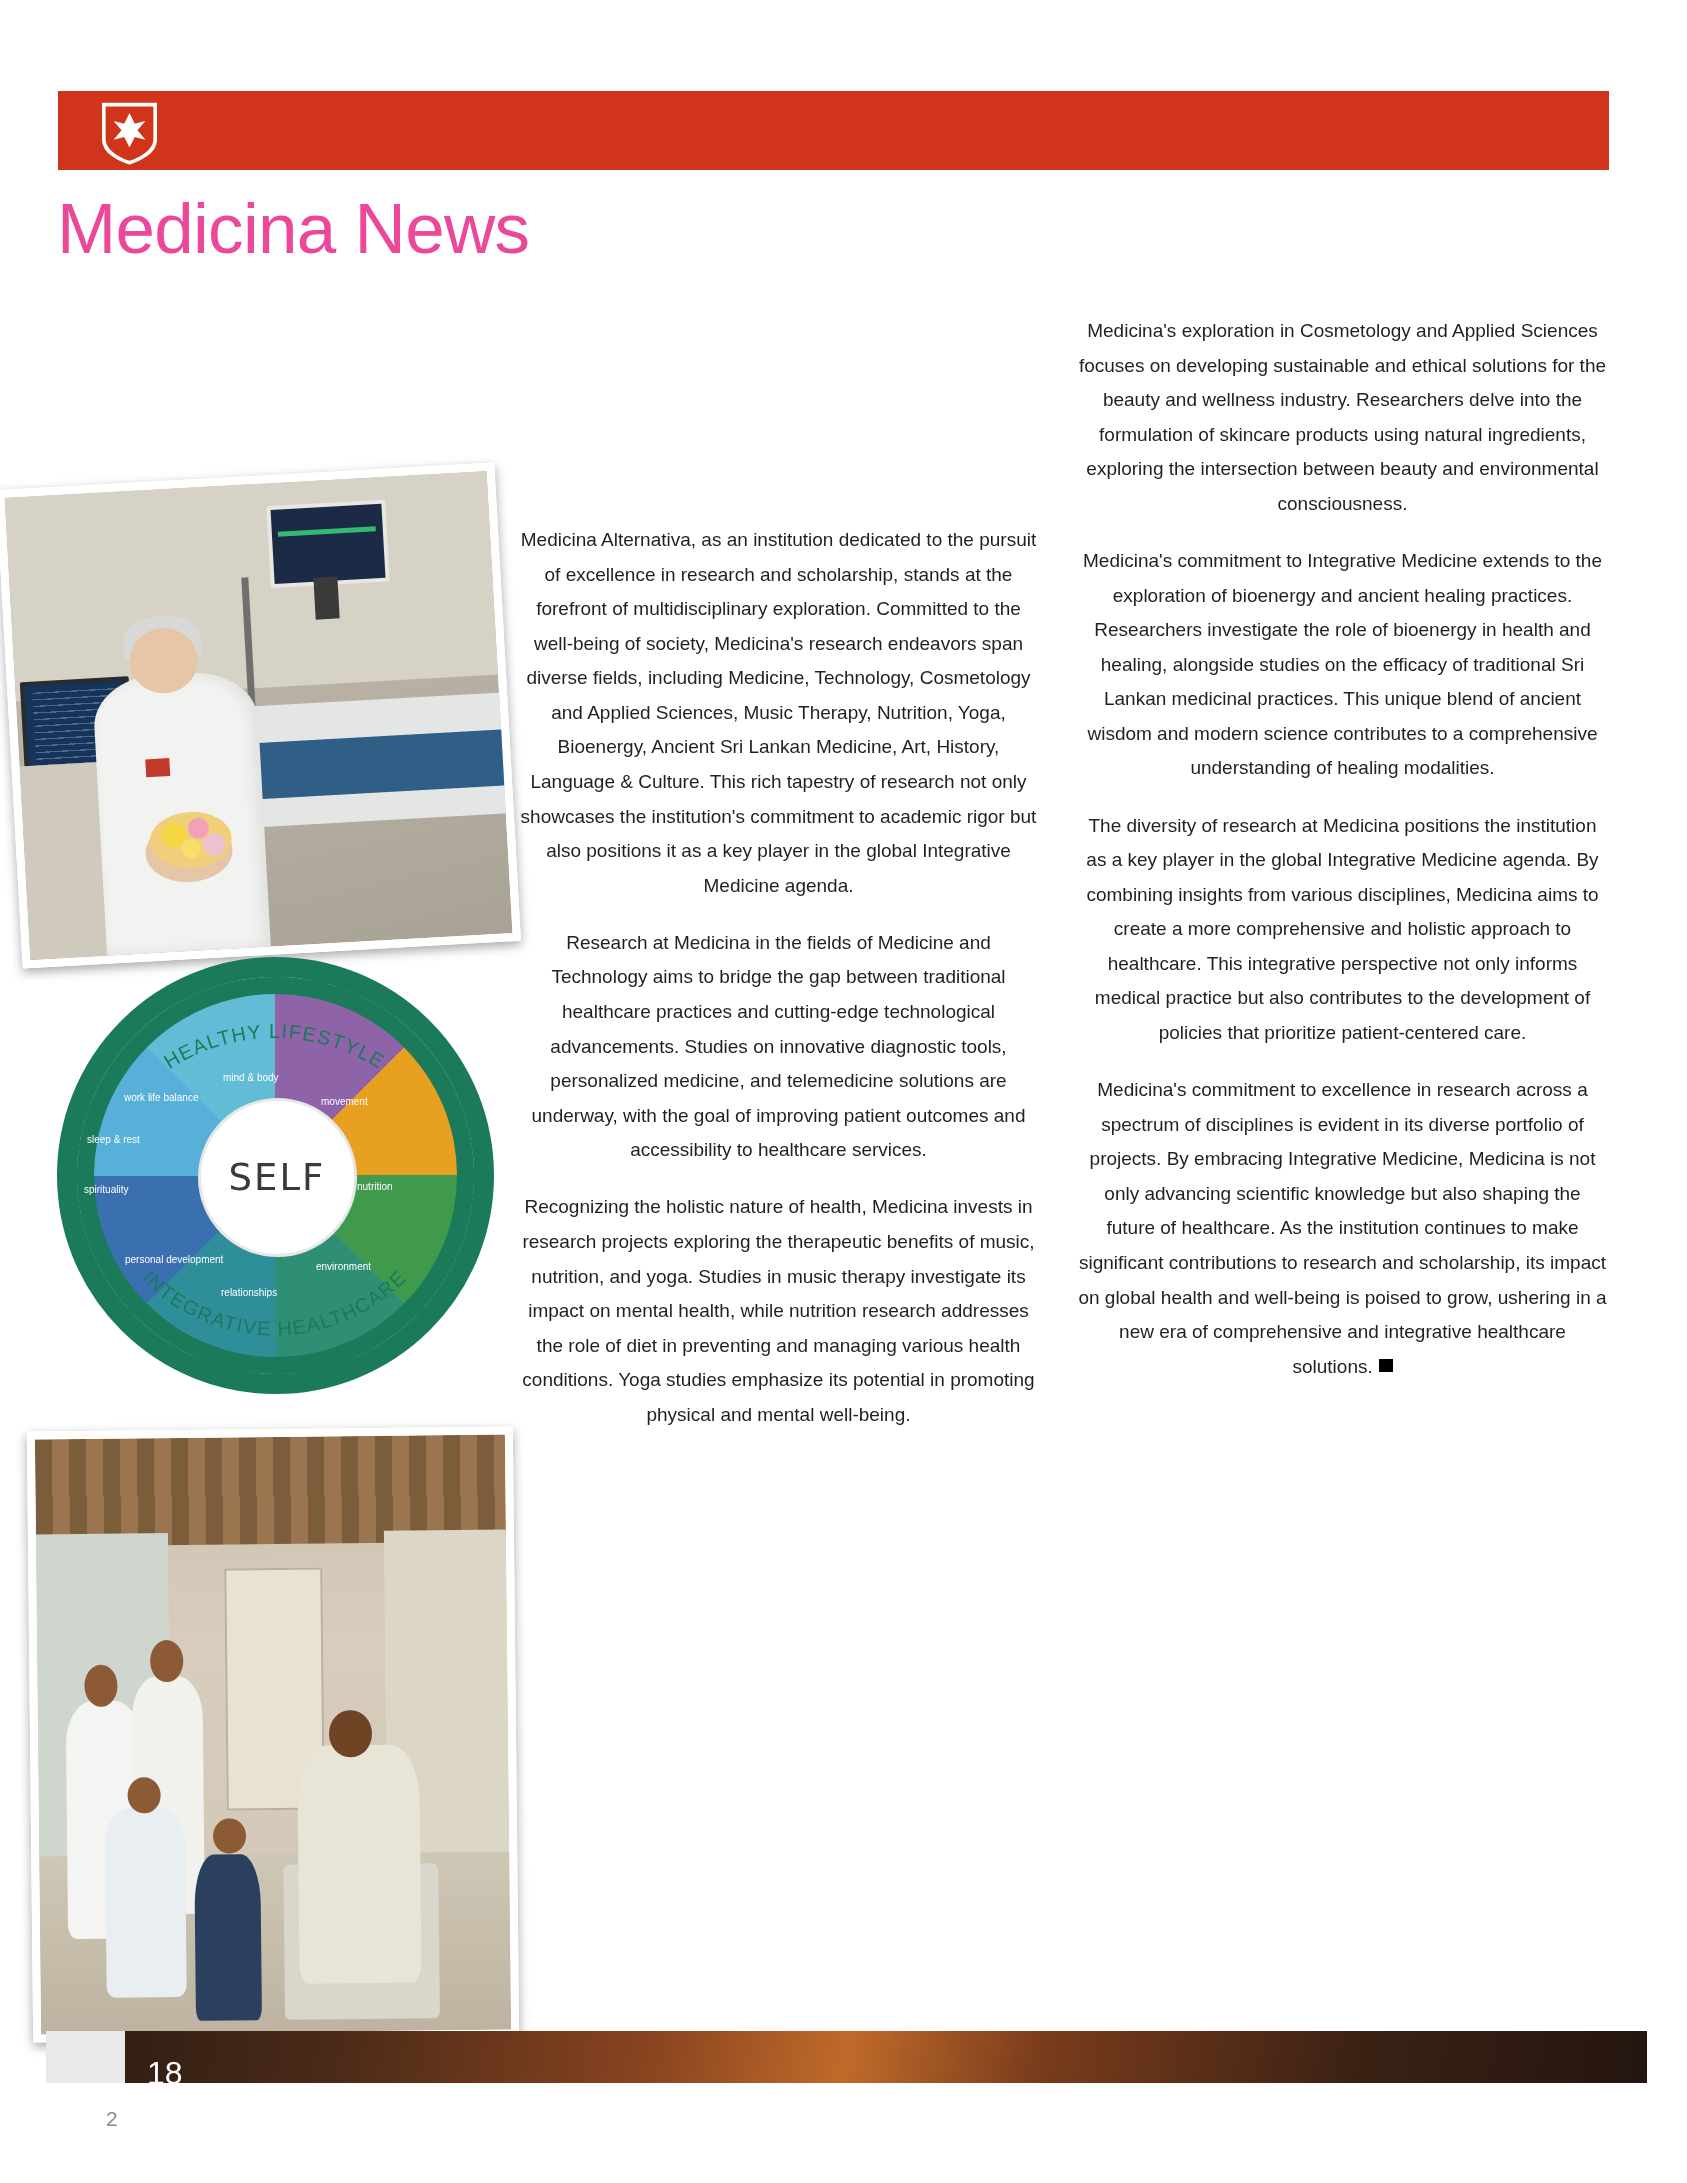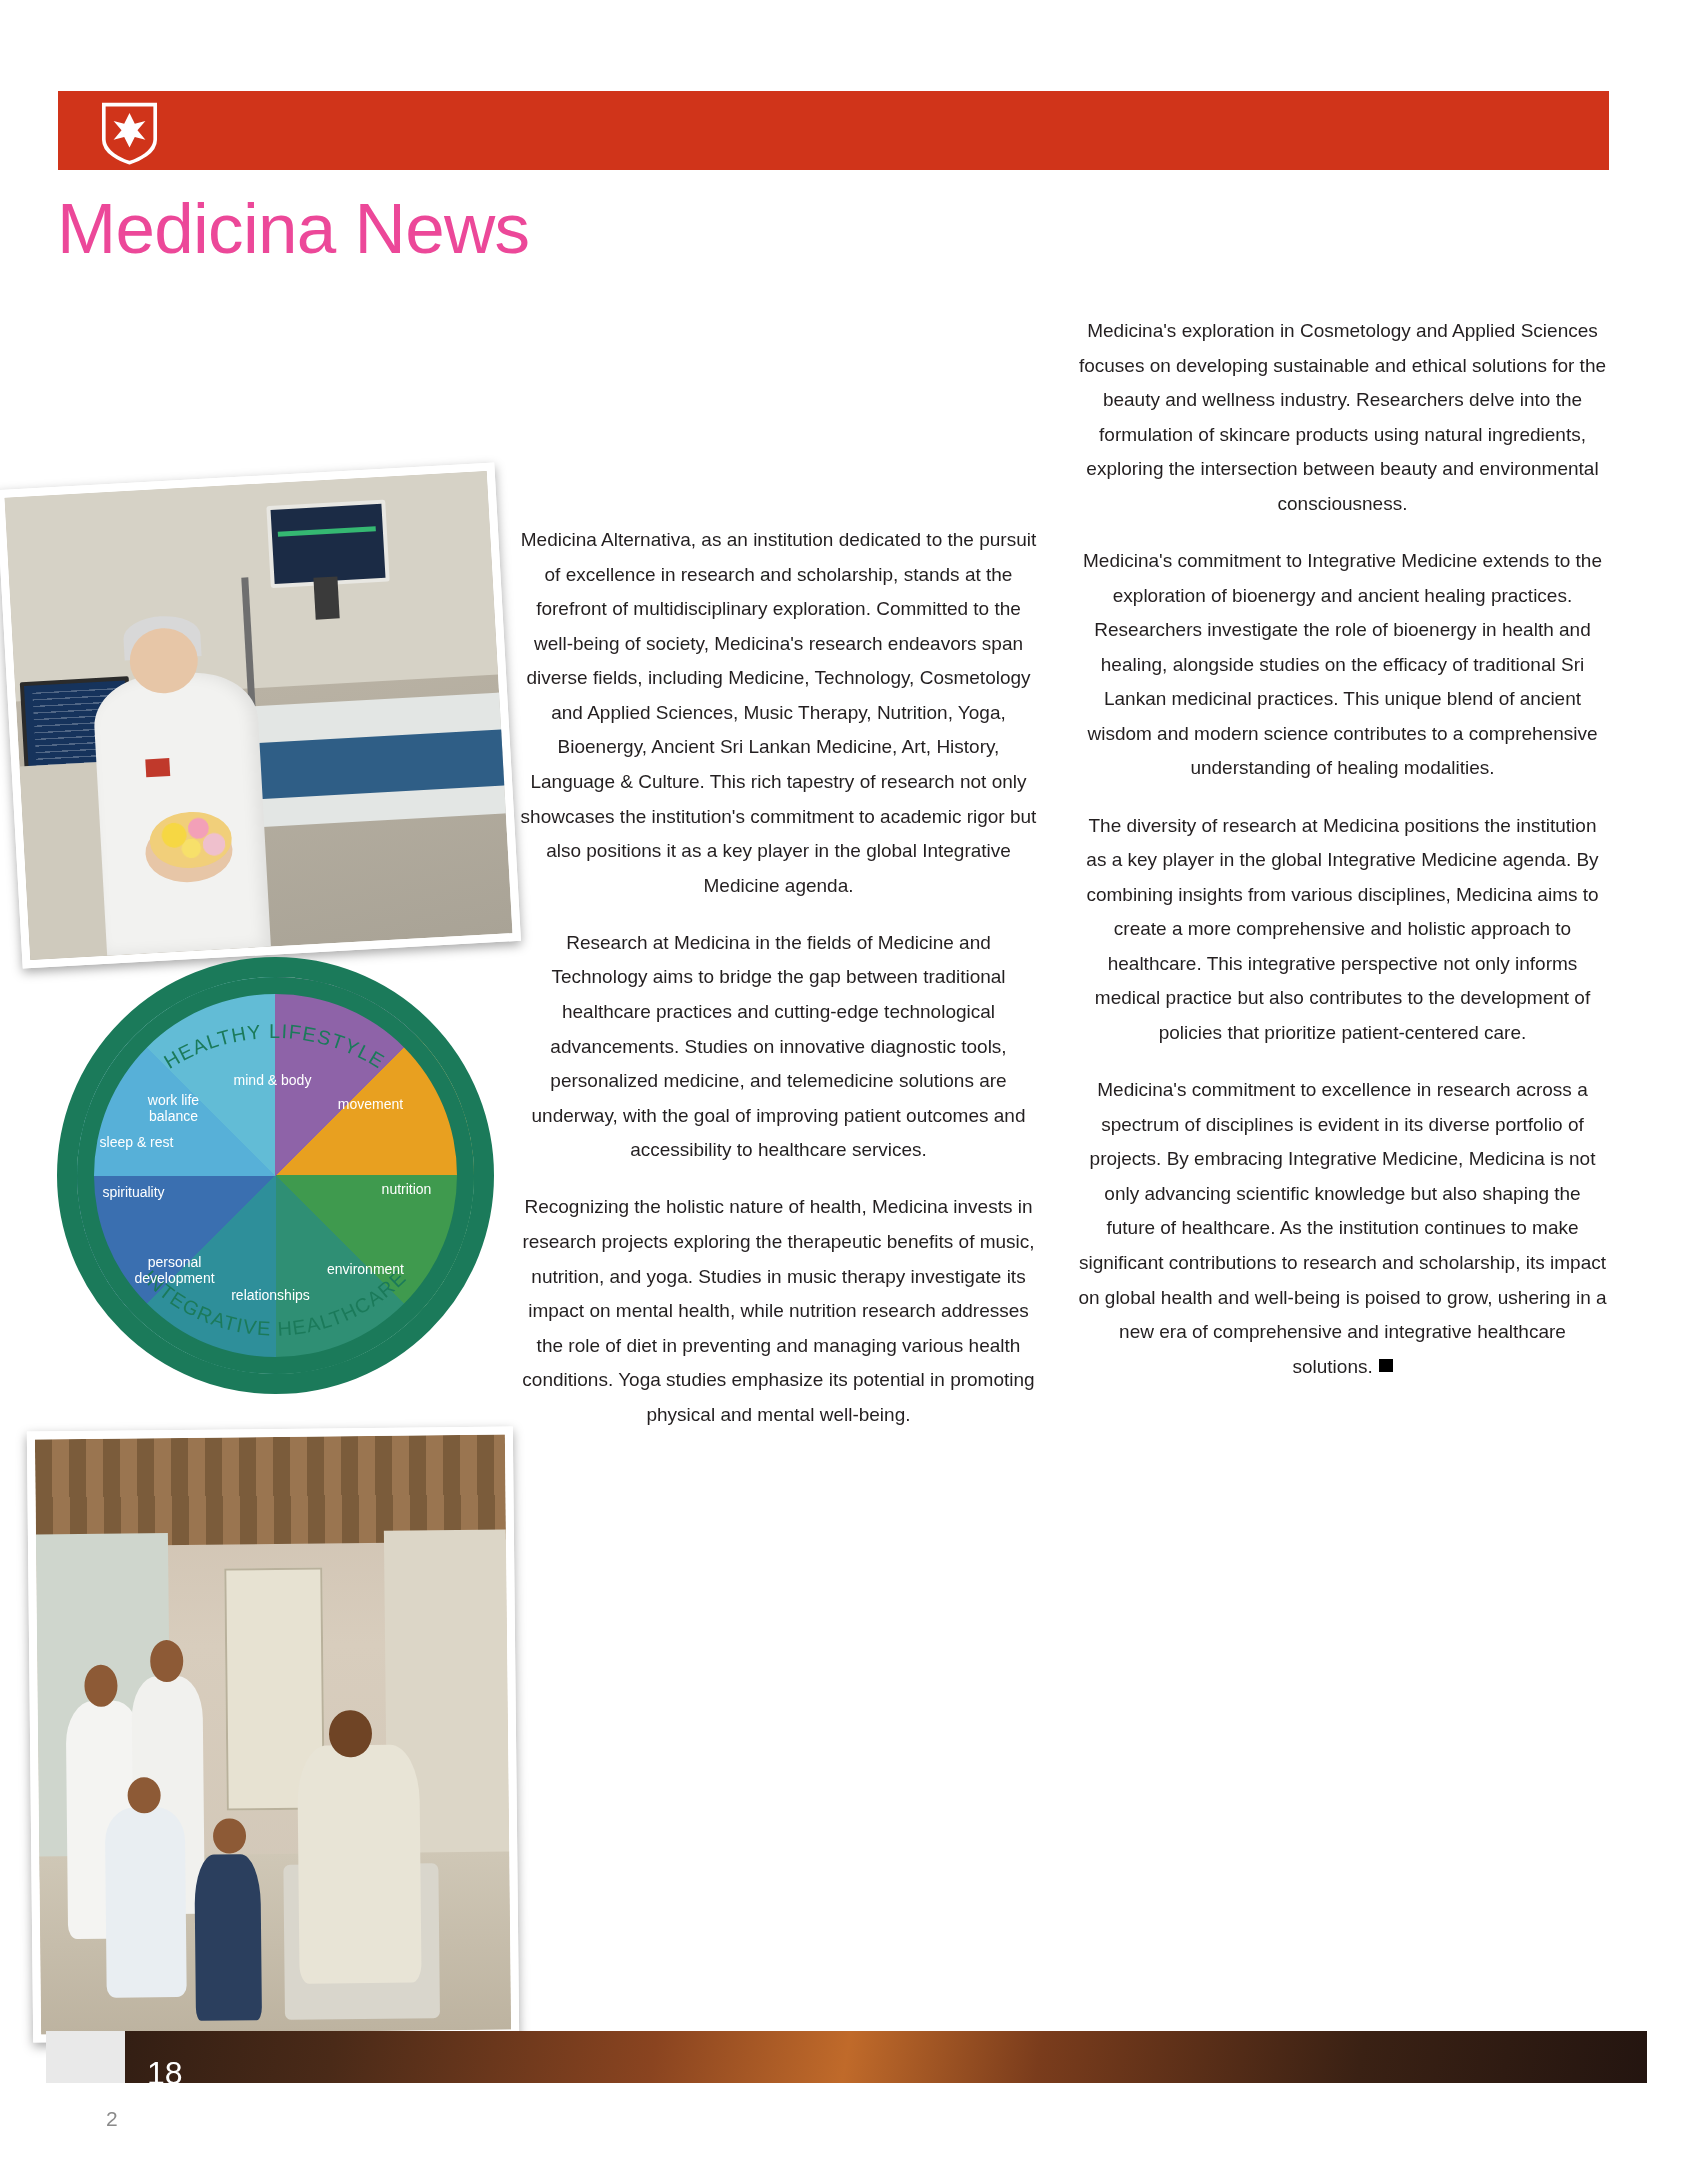--- a/index.html
+++ b/index.html
@@ -211,23 +211,22 @@
   }
   .wheel-hub span {
     font-size: 37px;
     letter-spacing: 2px;
     color: #3a3a3a;
     font-family: "DejaVu Sans", sans-serif;
   }
   .wheel-label {
     position: absolute;
     color: #ffffff;
-    font-size: 14px;
-    font-family: "Liberation Sans", sans-serif;
-    text-align: center;
+    font-size: 10px;
+    font-family: "Liberation Sans", sans-serif;
     width: 99px;
     line-height: 1.15;
   }
   .wheel-arc-text {
     position: absolute;
     left: 0; top: 0; width: 457px; height: 463px;
     pointer-events: none;
   }
   .wheel-arc-text text {
     font-family: "Liberation Sans", sans-serif;
@@ -328,20 +327,23 @@
   <div class="wheel-label" style="left:78px; top:149px;">work life balance</div>
   <div class="wheel-label" style="left:177px; top:129px;">mind &amp; body</div>
   <div class="wheel-label" style="left:275px; top:153px;">movement</div>
   <div class="wheel-label" style="left:311px; top:238px;">nutrition</div>
   <div class="wheel-label" style="left:270px; top:318px;">environment</div>
   <div class="wheel-label" style="left:175px; top:344px;">relationships</div>
   <div class="wheel-label" style="left:79px; top:311px;">personal development</div>
   <div class="wheel-label" style="left:38px; top:241px;">spirituality</div>
   <div class="wheel-label" style="left:41px; top:191px;">sleep &amp; rest</div>
 
+  <div class="wheel-hub">
+    <span>SELF</span>
+  </div>
 </div>
 
 <div class="photo photo-3">
   <div class="ph-inner">
     <div class="p3-bg"></div>
     <div class="p3-ceiling"></div>
     <div class="p3-wall-l"></div>
     <div class="p3-wall-r"></div>
     <div class="p3-door"></div>
     <div class="p3-floor"></div>

